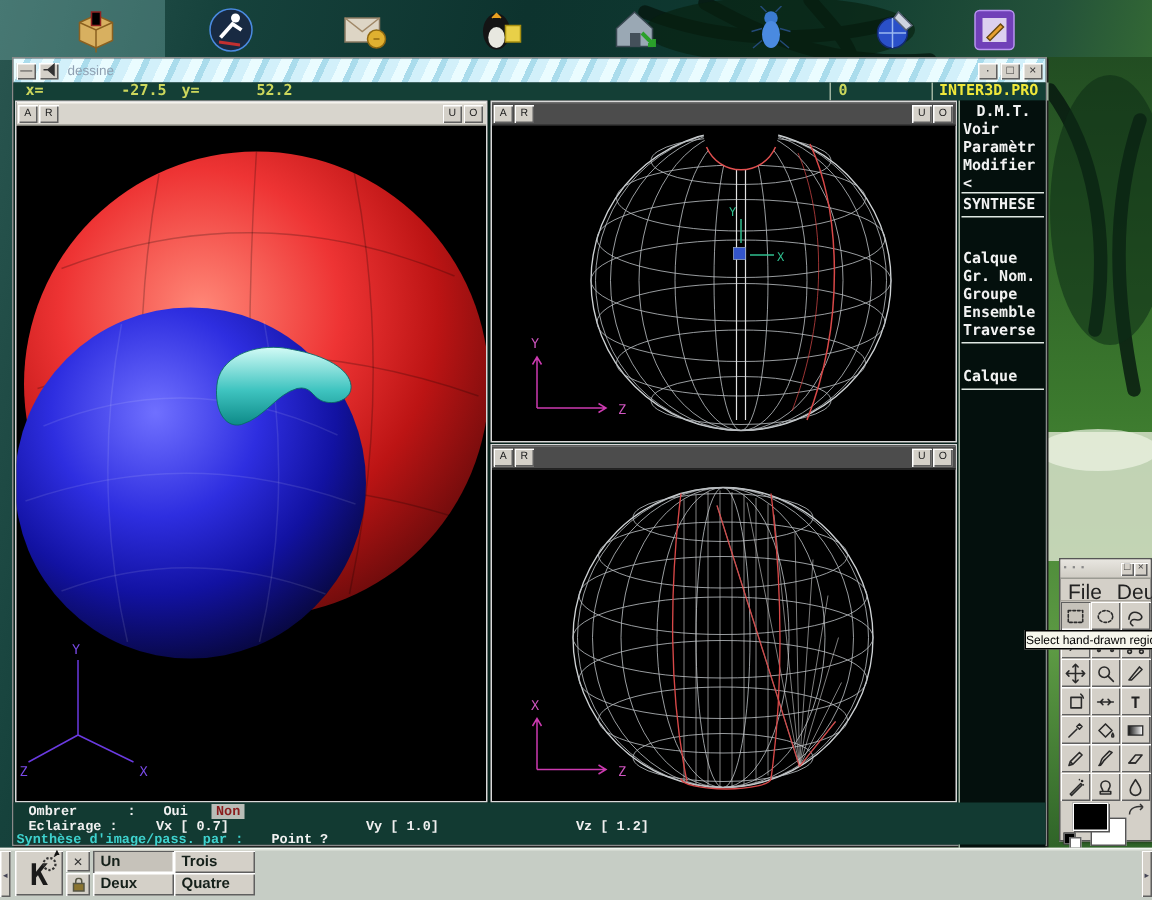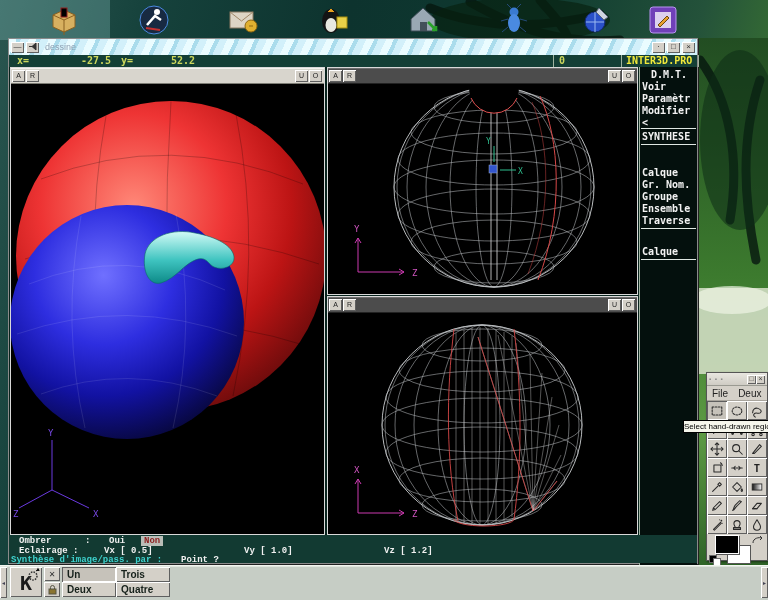--- a/index.html
+++ b/index.html
@@ -29,21 +29,21 @@
   .mi{position:absolute;left:2px;right:1px;font-size:10px;font-weight:bold;white-space:pre;font-family:"DejaVu Sans Mono",monospace;cursor:default}
   .msep{position:absolute;left:1px;right:1px;height:1px;background:#dfe7e2}
   #app-status{left:0;top:496px;width:688px;height:28px;background:#123a32;color:#f0f0f0;font-size:9px;font-weight:bold}
   #app-status span{position:absolute;white-space:pre;font-family:Liberation Mono, monospace}
   #non-badge{background:#b9bdb7;color:#8b1d1d;padding:0 3px}
   
   #gimp{left:706px;top:372px;width:62px;height:189px;background:#d4d0c8;border:1px solid #555;box-sizing:border-box;box-shadow:1px 1px 2px rgba(0,0,0,.5)}
   #gimp-title{height:12px;background:linear-gradient(#e8e6e0,#cfccC4);display:flex;align-items:center;padding:0 2px;border-bottom:1px solid #9a9a92}
   #gimp-title .dots{flex:1;font-size:6px;color:#888;letter-spacing:1px}
   #gimp-title .gctl{width:9px;height:9px;font-size:7px;line-height:8px;text-align:center;color:#444}
-  #gimp-menu{height:14px;display:flex;gap:10px;padding:0 5px;font-size:10px;color:#222;align-items:center;border-bottom:1px solid #a8a49c}
+  #gimp-menu{height:14px;display:flex;gap:10px;padding:0 5px;font-size:14px;color:#222;align-items:flex-start;border-bottom:1px solid #a8a49c}
   #tool-grid{display:grid;grid-template-columns:repeat(3,20px);grid-auto-rows:19px;padding:0 0 0 0}
   .tool{display:flex;align-items:center;justify-content:center}
   .tool svg{width:14px;height:14px}
   .tg{stroke:#2a2a2a;fill:none;stroke-width:1.2;stroke-linecap:round;stroke-linejoin:round}
   #color-area{position:relative;height:30px}
   
   #taskbar{left:0;top:565px;width:768px;height:35px;background:#c6cdc5;box-shadow:inset 0 1px 0 #f2f5f0,inset 0 2px 0 #dfe5dd;}
   .tbtn{position:absolute;display:flex;align-items:center;justify-content:center}
   .pager-btn{width:54px;height:15px;font-size:10px;font-weight:bold;color:#15201a;display:flex;align-items:center;padding-left:5px;box-sizing:border-box}
   
@@ -331,21 +331,21 @@
     <div class="mi" style="top:179px">Calque</div>
     <div class="msep" style="top:192px"></div>
   </div>
 
   <div id="app-status" class="abs">
     <span style="left:10px;top:1px">Ombrer</span>
     <span style="left:76px;top:1px">:</span>
     <span style="left:100px;top:1px">Oui</span>
     <span id="non-badge" style="left:132px;top:1px">Non</span>
     <span style="left:10px;top:10.5px">Eclairage :</span>
-    <span style="left:95px;top:10.5px">Vx [ 0.5]</span>
+    <span style="left:95px;top:10.5px">Vx [ 0.7]</span>
     <span style="left:235px;top:10.5px">Vy [ 1.0]</span>
     <span style="left:375px;top:10.5px">Vz [ 1.2]</span>
     <span style="left:2px;top:20px;color:#3ed2ce">Synthèse d'image/pass. par :</span>
     <span style="left:172px;top:20px;color:#f2f2f2">Point ?</span>
   </div>
 </div>
 
 <div id="gimp" class="abs">
   <div id="gimp-title">
     <span class="dots">▪ ▪ ▪</span>

